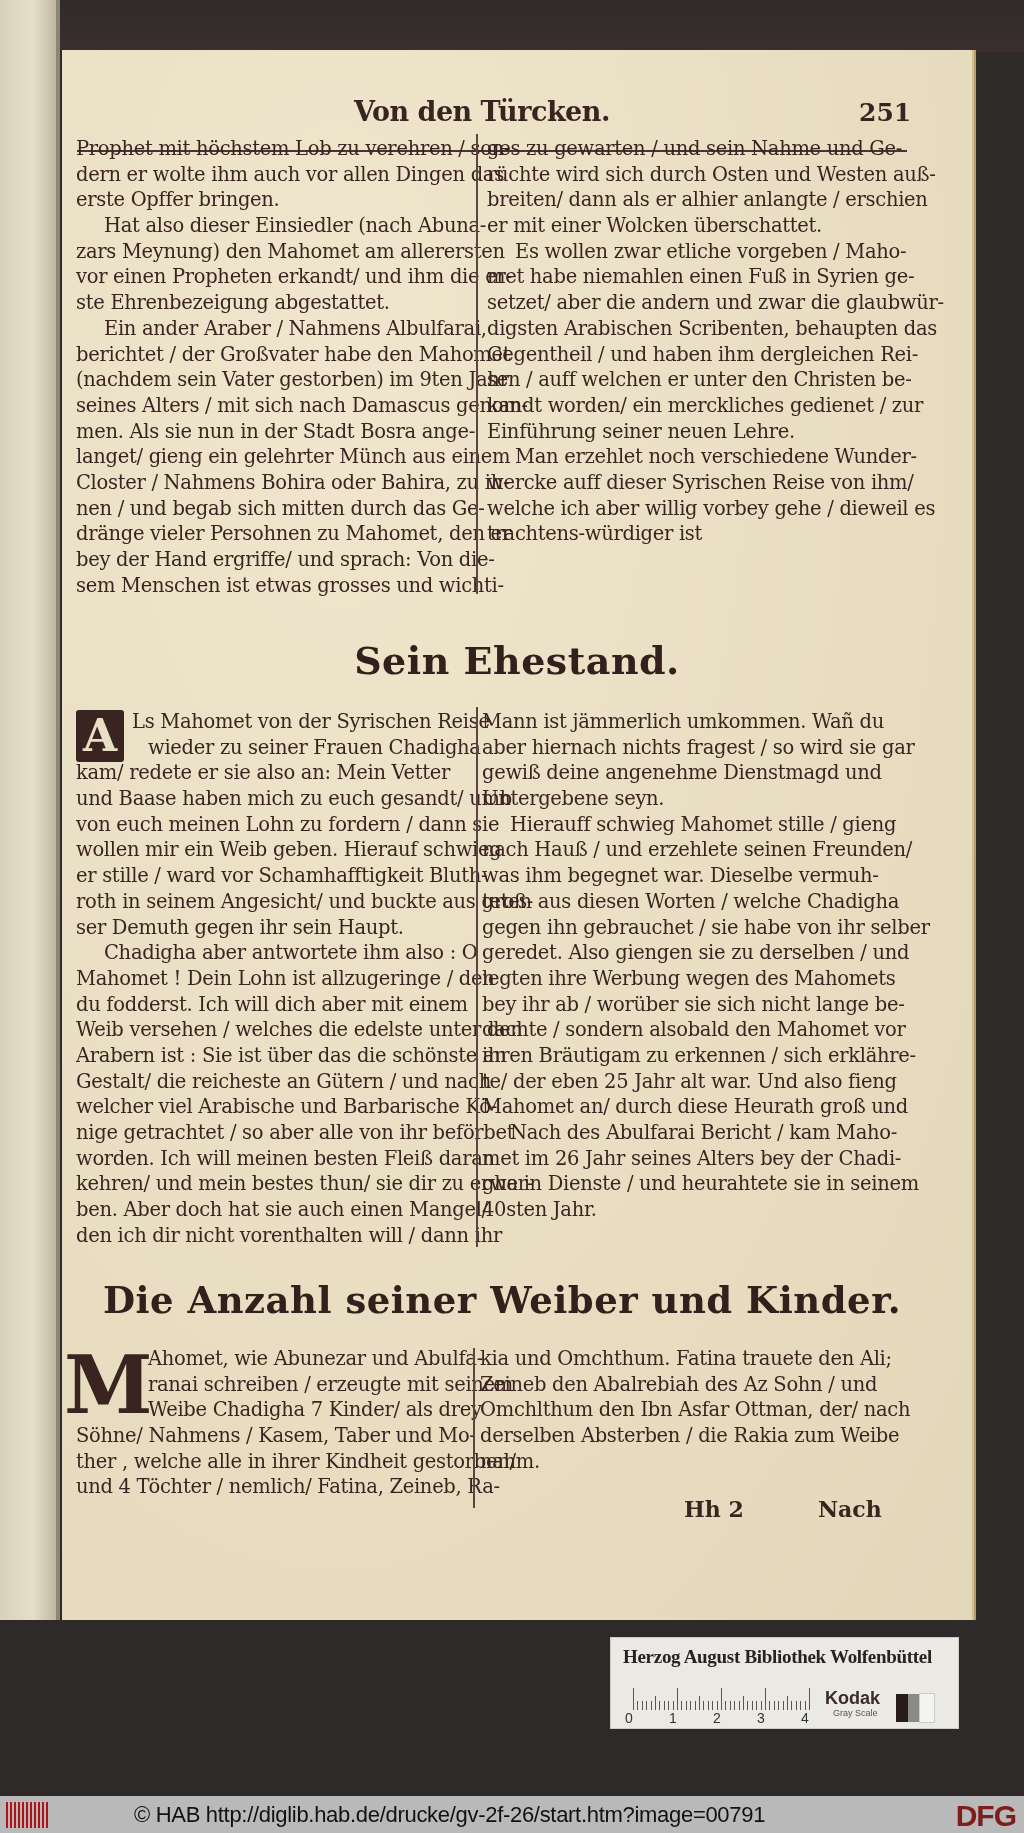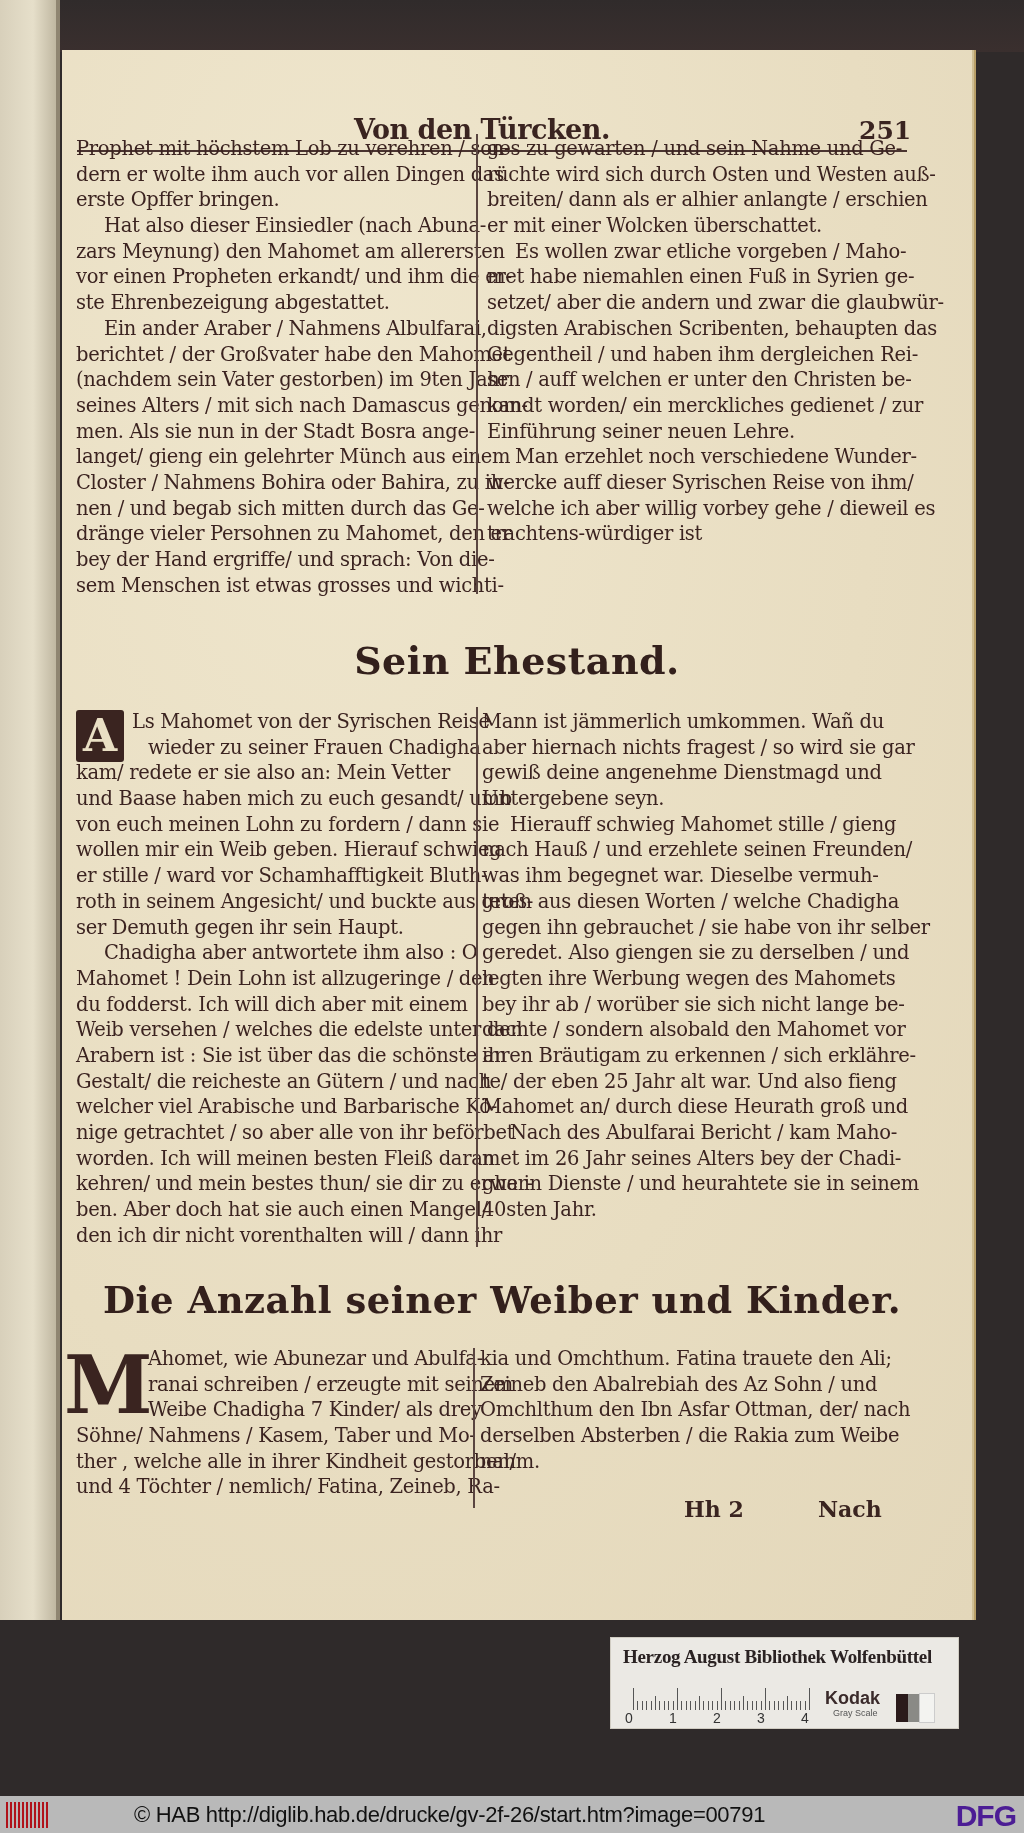--- a/index.html
+++ b/index.html
@@ -12,21 +12,21 @@
   .left-strip { position: absolute; left: 0; top: 0; width: 60px; height: 1620px;
     background: linear-gradient(90deg, #d8d0bb 0%, #e6dfca 55%, #b9b09a 100%); }
   .left-strip .edge { position: absolute; left: 56px; top: 0; width: 4px; height: 100%; background: #8f8571; }
   .page {
     position: absolute; left: 62px; top: 50px; width: 910px; height: 1570px;
     background: #ece2c8;
     background-image: radial-gradient(ellipse at 30% 20%, #efe6cd 0%, #e8ddc1 60%, #e3d7ba 100%);
     box-shadow: 2px 0 0 #cfbf95, 4px 0 0 #b89f68;
   }
   .page-right-edge { position: absolute; left: 964px; top: 50px; width: 8px; height: 1570px; background: linear-gradient(90deg, #d9c9a0, #c9a766); }
-  .header { position: absolute; left: 0; top: 64px; width: 869px; height: 40px; }
+  .header { position: absolute; left: 0; top: 46px; width: 869px; height: 40px; }
   .running-title { position: absolute; left: 292px; top: 0; font-family: "DejaVu Serif", serif; font-weight: bold; font-size: 27px; color: #3a2420; letter-spacing: -0.5px; }
   .page-number { position: absolute; left: 797px; top: 2px; font-size: 25px; color: #3a2420; font-weight: bold; }
   .rule { position: absolute; left: 15px; top: 100px; width: 830px; height: 2px; background: #4a3430; }
   .col { position: absolute; color: #3b2320; font-size: 19.5px; line-height: 25.7px; white-space: nowrap; letter-spacing: -0.3px; }
   .col .line { height: 25.7px; overflow: visible; }
   .col .ind { padding-left: 28px; }
   .col-divider { position: absolute; width: 1.5px; background: #5a4540; }
   .section-heading { position: absolute; font-family: "DejaVu Serif", serif; font-weight: bold; color: #33201c; text-align: center; letter-spacing: 0.5px; }
   .dropcap-ornate { position: absolute; width: 48px; height: 52px; background: #3a2420; color: #e9dfc4; font-size: 44px; font-weight: bold; text-align: center; line-height: 52px; border-radius: 3px; }
   .dropcap-plain { position: absolute; font-size: 80px; line-height: 80px; color: #3a2420; font-family: "DejaVu Serif", serif; font-weight: bold; }
@@ -39,21 +39,21 @@
   .ruler .tick { position: absolute; bottom: 0; width: 1px; background: #555; }
   .ruler-labels { position: absolute; left: 14px; top: 72px; width: 200px; height: 16px; }
   .ruler-labels span { position: absolute; font-family: "Liberation Sans", sans-serif; font-size: 14px; color: #333; }
   .kodak { position: absolute; left: 214px; top: 50px; font-family: "Liberation Sans", sans-serif; font-weight: bold; font-size: 18px; color: #3a2a2a; text-align: right; }
   .kodak-sub { position: absolute; left: 222px; top: 70px; font-family: "Liberation Sans", sans-serif; font-size: 9px; color: #555; }
   .gray-swatch { position: absolute; top: 56px; height: 28px; }
 
   .footer { position: absolute; left: 0; top: 1796px; width: 1024px; height: 37px; background: #b9b9b9; }
   .footer .barcode { position: absolute; left: 6px; top: 6px; width: 42px; height: 26px; background: repeating-linear-gradient(90deg, #b0121a 0 2px, transparent 2px 4px); }
   .footer .copyright { position: absolute; left: 134px; top: 6px; font-family: "Liberation Sans", sans-serif; font-size: 22px; color: #111; white-space: nowrap; letter-spacing: -0.3px; }
-  .footer .dfg { position: absolute; right: 8px; top: 3px; font-family: "Liberation Sans", sans-serif; font-weight: bold; font-size: 30px; color: #4c1d95; letter-spacing: -1px; }
+  .footer .dfg { position: absolute; right: 8px; top: 3px; font-family: "Liberation Sans", sans-serif; font-weight: bold; font-size: 30px; color: #7f1d1d; letter-spacing: -1px; }
 </style>
 </head>
 <body>
 
 <div class="bg-top"></div>
 
 <div class="left-strip">
   <div class="edge"></div>
 </div>
 

